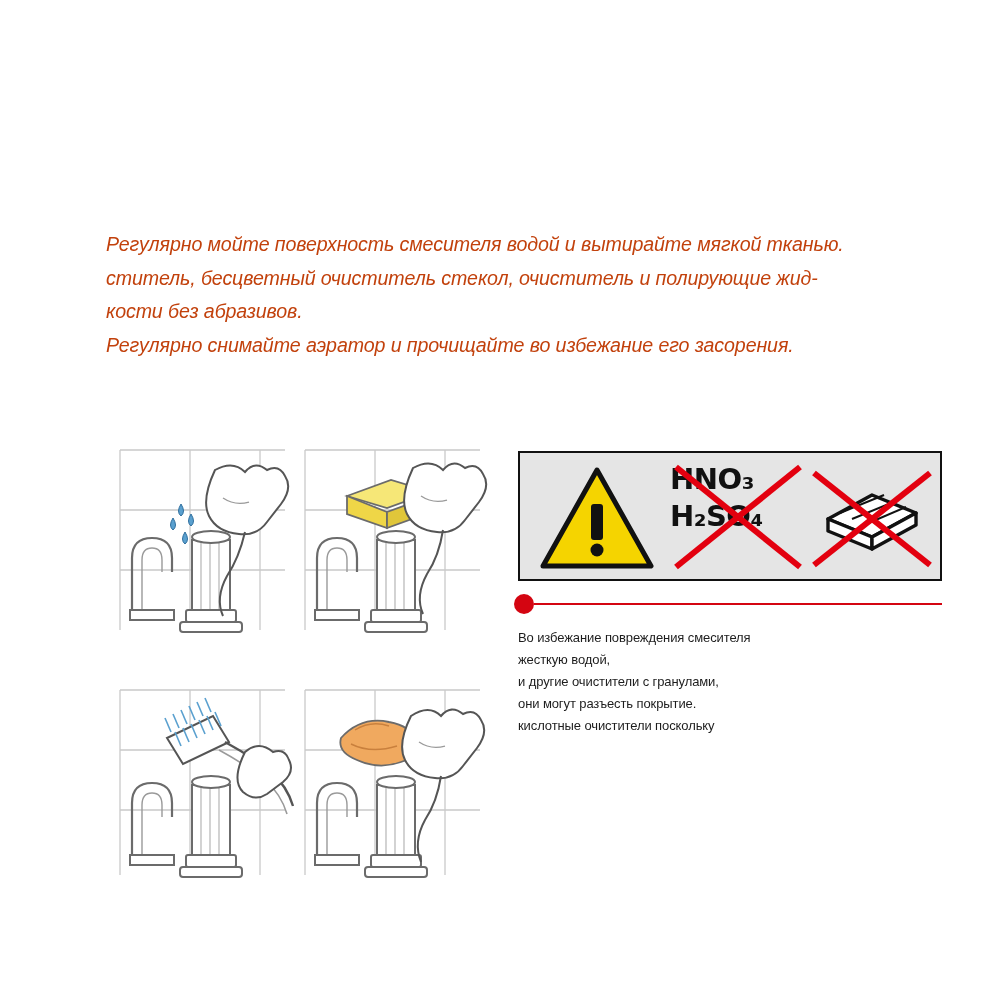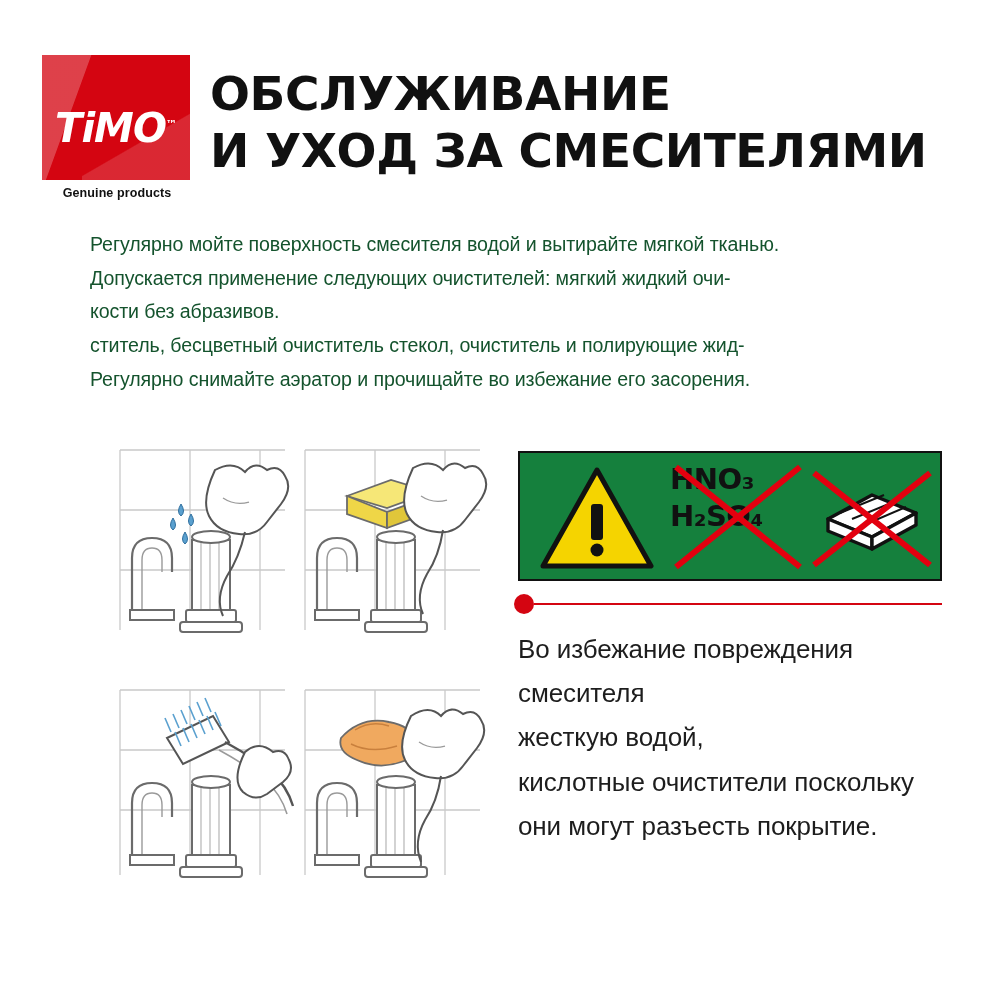--- a/index.html
+++ b/index.html
@@ -93,27 +93,28 @@
     font-size: 47px;
     line-height: 1.22;
     letter-spacing: -0.4px;
     color: #111;
   }
   .title .l2 { display: block; }
 
   
   .intro {
     position: absolute;
-    left: 90px;
+    left: 106px;
     top: 228px;
     width: 850px;
     font-size: 19.6px;
     line-height: 1.72;
-    color: #14532d;
+    color: #c2410c;
     letter-spacing: -0.1px;
+    font-style: italic;
   }
   .intro p { margin: 0; }
   .intro p + p { margin-top: 0px; }
 
   
   .illus {
     position: absolute;
     left: 95px;
     top: 440px;
     width: 400px;
@@ -122,21 +123,21 @@
   .illus svg { display: block; }
 
   
   .warn-box {
     position: absolute;
     left: 518px;
     top: 451px;
     width: 424px;
     height: 130px;
     border: 2px solid #111;
-    background: #15803d;
+    background: #e5e5e5;
     box-sizing: border-box;
   }
   .warn-box .inner {
     position: relative;
     width: 100%;
     height: 100%;
   }
   .chem {
     position: absolute;
     left: 150px;
@@ -169,54 +170,37 @@
     height: 2px;
     background: #d40511;
   }
 
   
   .right-text {
     position: absolute;
     left: 518px;
     top: 627px;
     width: 430px;
-    font-size: 26px;
+    font-size: 13px;
     line-height: 1.70;
     color: #1d1d1d;
     letter-spacing: -0.1px;
   }
   .right-text p { margin: 0; }
 </style>
 </head>
 <body>
 
 <div class="page">
 
-  <div class="header">
-
-    <div class="logo-block">
-      <div class="logo-mark">
-        <div class="shine"></div>
-        <div class="shine2"></div>
-        <div class="logo-text"><span>TiMO</span><span class="tm">™</span></div>
-      </div>
-      <div class="logo-sub">Genuine products</div>
-    </div>
-
-    <div class="title">
-      <span class="l2">ОБСЛУЖИВАНИЕ</span>
-      <span class="l2">И УХОД ЗА СМЕСИТЕЛЯМИ</span>
-    </div>
-  </div>
 
   <div class="intro">
     <p>Регулярно мойте поверхность смесителя водой и вытирайте мягкой тканью.</p>
-    <p>Допускается применение следующих очистителей: мягкий жидкий очи-</p>
+    <p>ститель, бесцветный очиститель стекол, очиститель и полирующие жид-</p>
     <p>кости без абразивов.</p>
-    <p>ститель, бесцветный очиститель стекол, очиститель и полирующие жид-</p>
     <p>Регулярно снимайте аэратор и прочищайте во избежание его засорения.</p>
   </div>
 
   <div class="illus">
     <svg width="400" height="460" viewBox="0 0 400 460" xmlns="http://www.w3.org/2000/svg">
       <defs>
         <g id="faucet">
 
           <path d="M2 130 L2 78 Q2 58 22 58 Q42 58 42 78 L42 92" fill="none" stroke="#6b6b6b" stroke-width="2.2"></path>
           <path d="M12 130 L12 80 Q12 68 22 68 Q32 68 32 80 L32 92" fill="none" stroke="#9a9a9a" stroke-width="1.4"></path>
@@ -367,17 +351,18 @@
       </svg>
     </div>
   </div>
 
   <div class="red-dot"></div>
   <div class="red-rule"></div>
 
   <div class="right-text">
     <p>Во избежание повреждения смесителя</p>
     <p>жесткую водой,</p>
+    <p>и другие очистители с гранулами,</p>
+    <p>они могут разъесть покрытие.</p>
     <p>кислотные очистители поскольку</p>
-    <p>они могут разъесть покрытие.</p>
   </div>
 
 </div>
 
 </body></html>

